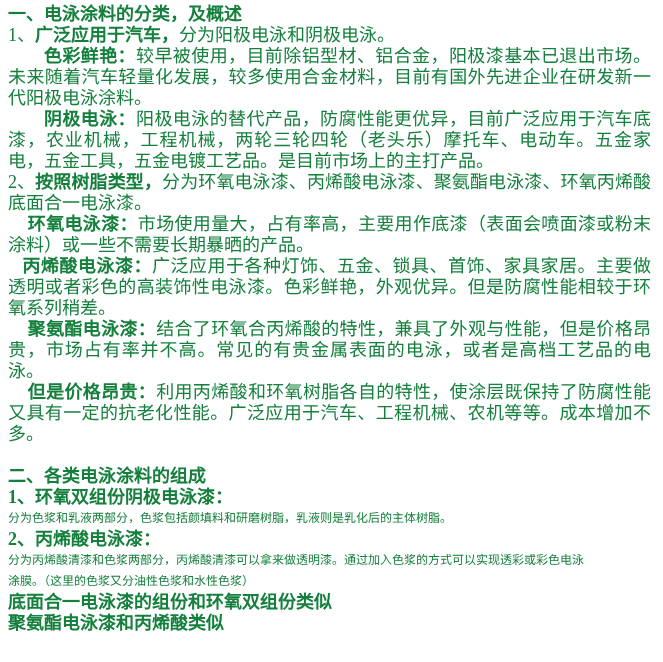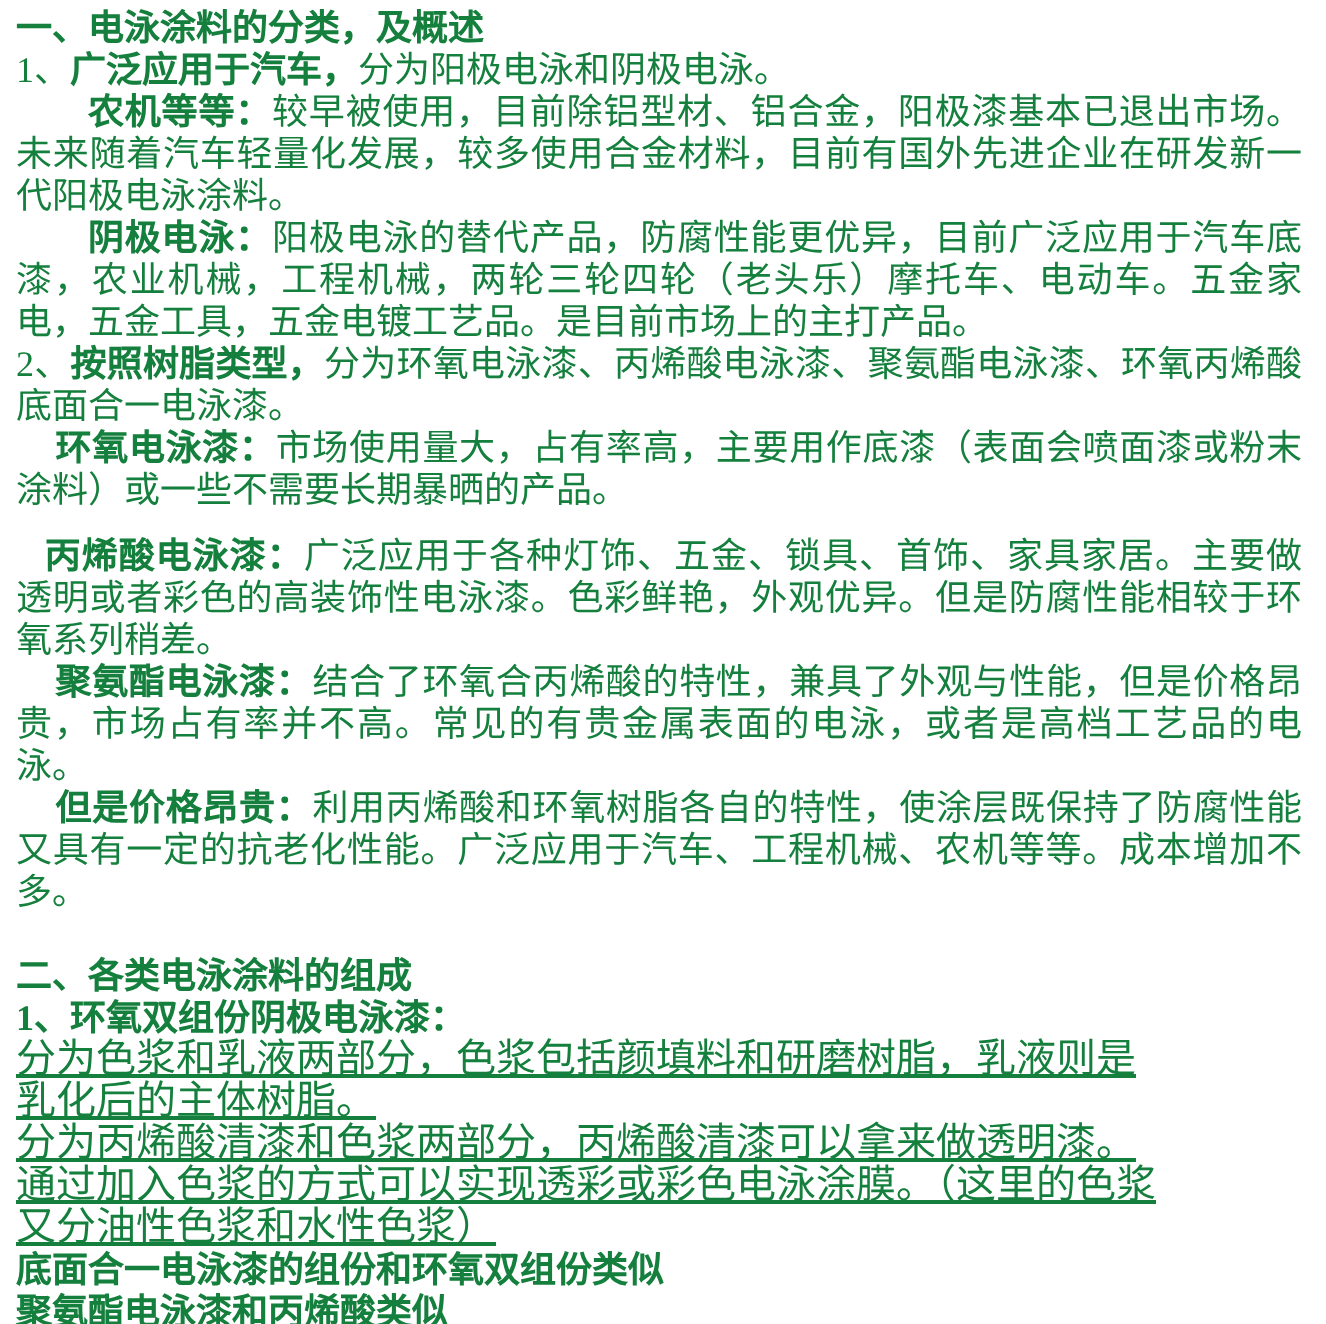--- a/index.html
+++ b/index.html
@@ -26,45 +26,45 @@
     word-break: break-all;
   }
   
   .h {
     font-weight: bold;
     text-align: left;
   }
   
   .ind2  { text-indent: 2em; }
   .ind11 { text-indent: 1.1em; }
-  .ind08 { text-indent: 0.8em; margin-top: 12px; }
+  .ind08 { text-indent: 0.8em; }
   
   .s2 {
-    font-size: 20px;
+    font-size: 12px;
     max-width: 578px;
     text-align: left;
-    text-decoration: underline;
   }
   
   .sp { height: 21px; }
   .b { font-weight: bold; }
 </style>
 </head>
 <body style="background: rgb(255, 255, 255);">
 
 <div class="doc" style="color: #15803d;">
     <p class="para h"><span class="b">一、电泳涂料的分类，及概述</span></p>
     <p class="para"><span>1、</span><span class="b">广泛应用于汽车，</span><span>分为阳极电泳和阴极电泳。</span></p>
-    <p class="para ind2"><span class="b">农机等等：</span><span>较早被使用，目前除铝型材、铝合金，阳极漆基本已退出市场。未来随着汽车轻量化发展，较多使用合金材料，目前有国外先进企业在研发新一代阳极电泳涂料。</span></p>
+    <p class="para ind2"><span class="b">色彩鲜艳：</span><span>较早被使用，目前除铝型材、铝合金，阳极漆基本已退出市场。未来随着汽车轻量化发展，较多使用合金材料，目前有国外先进企业在研发新一代阳极电泳涂料。</span></p>
     <p class="para ind2"><span class="b">阴极电泳：</span><span>阳极电泳的替代产品，防腐性能更优异，目前广泛应用于汽车底漆，农业机械，工程机械，两轮三轮四轮（老头乐）摩托车、电动车。五金家电，五金工具，五金电镀工艺品。是目前市场上的主打产品。</span></p>
     <p class="para"><span>2、</span><span class="b">按照树脂类型，</span><span>分为环氧电泳漆、丙烯酸电泳漆、聚氨酯电泳漆、环氧丙烯酸底面合一电泳漆。</span></p>
     <p class="para ind11"><span class="b">环氧电泳漆：</span><span>市场使用量大，占有率高，主要用作底漆（表面会喷面漆或粉末涂料）或一些不需要长期暴晒的产品。</span></p>
     <p class="para ind08"><span class="b">丙烯酸电泳漆：</span><span>广泛应用于各种灯饰、五金、锁具、首饰、家具家居。主要做透明或者彩色的高装饰性电泳漆。色彩鲜艳，外观优异。但是防腐性能相较于环氧系列稍差。</span></p>
     <p class="para ind11"><span class="b">聚氨酯电泳漆：</span><span>结合了环氧合丙烯酸的特性，兼具了外观与性能，但是价格昂贵，市场占有率并不高。常见的有贵金属表面的电泳，或者是高档工艺品的电泳。</span></p>
     <p class="para ind11"><span class="b">但是价格昂贵：</span><span>利用丙烯酸和环氧树脂各自的特性，使涂层既保持了防腐性能又具有一定的抗老化性能。广泛应用于汽车、工程机械、农机等等。成本增加不多。</span></p>
     <p class="para sp"></p>
     <p class="para h"><span class="b">二、各类电泳涂料的组成</span></p>
     <p class="para h"><span class="b">1、环氧双组份阴极电泳漆：</span></p>
     <p class="para s2"><span>分为色浆和乳液两部分，色浆包括颜填料和研磨树脂，乳液则是乳化后的主体树脂。</span></p>
+    <p class="para h"><span>2、</span><span class="b">丙烯酸电泳漆：</span></p>
     <p class="para s2"><span>分为丙烯酸清漆和色浆两部分，丙烯酸清漆可以拿来做透明漆。通过加入色浆的方式可以实现透彩或彩色电泳涂膜。（这里的色浆又分油性色浆和水性色浆）</span></p>
     <p class="para h"><span class="b">底面合一电泳漆的组份和环氧双组份类似</span></p>
     <p class="para h"><span class="b">聚氨酯电泳漆和丙烯酸类似</span></p>
   </div>
 
 </body></html>

